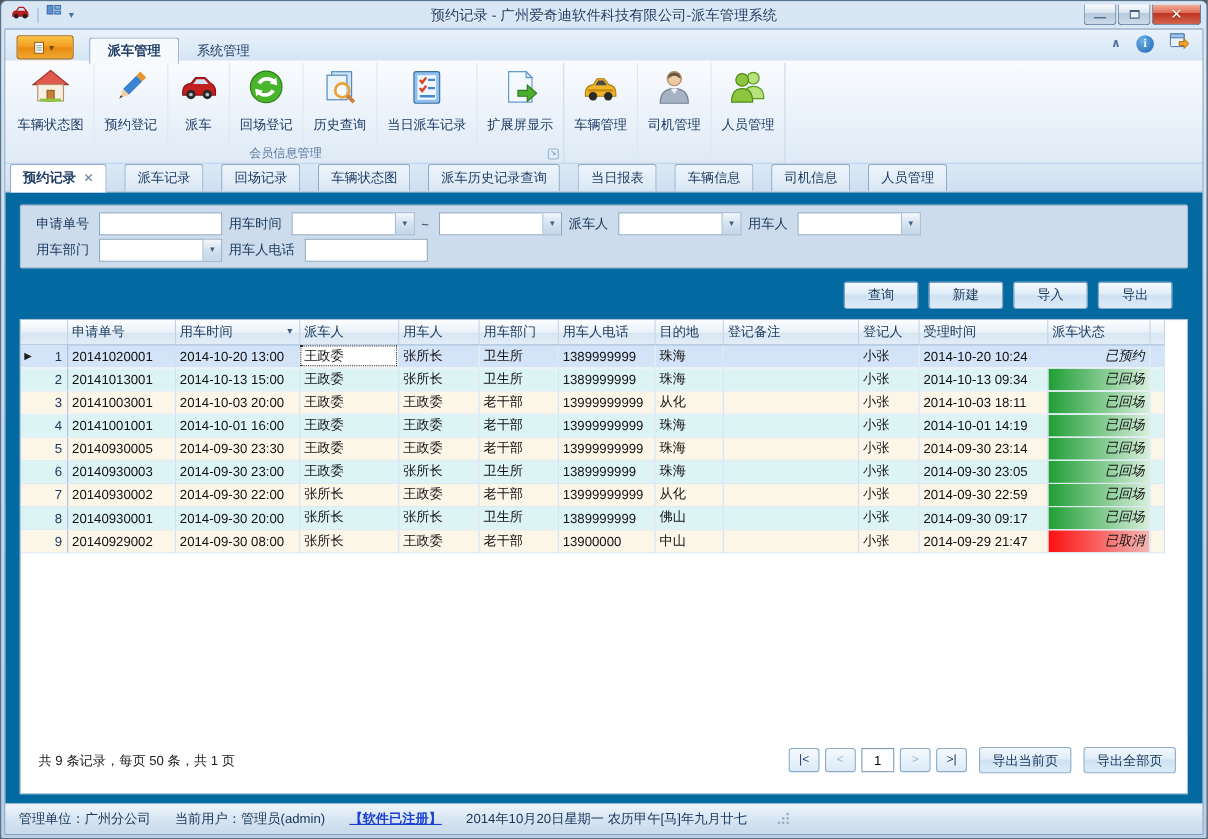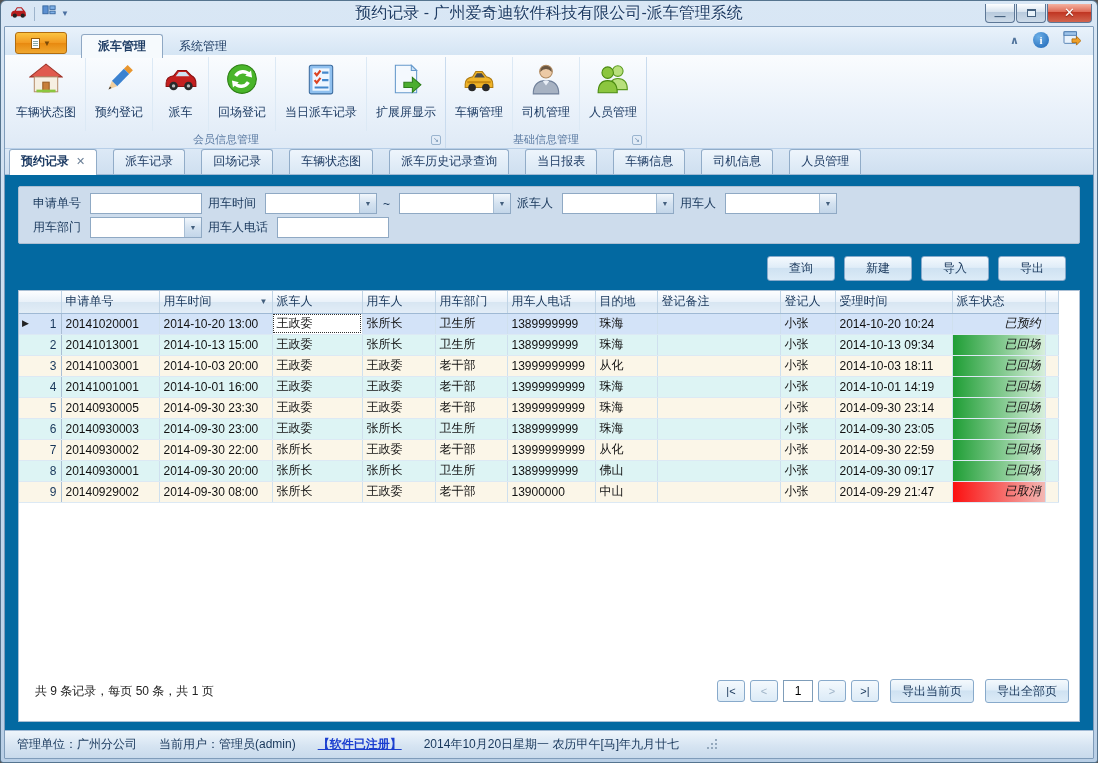--- a/index.html
+++ b/index.html
@@ -8,21 +8,21 @@
     width: 1098px; height: 763px; margin: 0 auto;
     background: linear-gradient(#d9e7f5, #b9cfe6);
     border: 1px solid #55748f; border-radius: 6px 6px 3px 3px;
     padding: 0 3px 3px 3px; overflow: hidden;
   }
   
   .titlebar { height: 25px; display: flex; align-items: center; position: relative; }
   .qat { display: flex; align-items: center; gap: 5px; padding-left: 6px; }
   .qat-sep { width: 1px; height: 14px; background: #9db4cc; margin: 0 2px; }
   .caret { font-size: 8px; color: #4a6fa0; }
-  .title-text { position: absolute; left: 0; right: 0; text-align: center; font-size: 16px; color: #1e3c64; text-shadow: 0 1px 0 #f4f9fe; }
+  .title-text { position: absolute; left: 0; right: 0; text-align: center; font-size: 13px; color: #1e3c64; text-shadow: 0 1px 0 #f4f9fe; }
   .winbtns { margin-left: auto; display: flex; padding-right: 2px; position: relative; z-index: 2; }
   .winbtn { width: 30px; height: 19px; border: 1px solid #5d7796; border-top: none; border-radius: 0 0 4px 4px;
     background: linear-gradient(#fdfeff, #d6e2ee 45%, #b8cadd 46%, #cddbe9); display: flex; align-items: center; justify-content: center;
     margin-left: 1px; cursor: default; }
   .winbtn .g { color: #44607e; font-size: 11px; font-weight: bold; line-height: 1; }
   .winbtn.min .g { margin-top: 6px; }
   .winbtn.close { width: 45px; background: linear-gradient(#f5b2a0, #dd6753 45%, #c03522 46%, #d2654f); }
   .winbtn.close .g { color: #fff; font-size: 13px; text-shadow: 0 1px 1px #802010; margin-top: -1px; }
   .maxglyph { width: 9px; height: 8px; border: 1px solid #44607e; border-top-width: 2px; background: #e8f2fa; }
   
@@ -205,20 +205,29 @@
                   <circle cx="16" cy="16" r="13.5" fill="#49b52a" stroke="#2c7d14"></circle>
                   <path d="M10 13 A8 8 0 0 1 23 12" stroke="#fff" stroke-width="3.2" fill="none"></path>
                   <path d="M24.5 8 l1 6.5 -6.5-1.5 z" fill="#fff"></path>
                   <path d="M22 19 A8 8 0 0 1 9 20" stroke="#fff" stroke-width="3.2" fill="none"></path>
                   <path d="M7.5 24 l-1-6.5 6.5 1.5 z" fill="#fff"></path>
                 </svg></span>
               <span class="lbl">回场登记</span>
             </div>
             <div class="rbtn">
               <span class="ico"><svg viewBox="0 0 32 32">
+                  <rect x="9" y="3" width="17" height="21" fill="#cfe4f7" stroke="#5588bb"></rect>
+                  <rect x="5" y="6" width="17" height="21" fill="#eaf4fd" stroke="#5588bb"></rect>
+                  <circle cx="18" cy="19" r="6" fill="rgba(255,255,255,.5)" stroke="#e8a33d" stroke-width="2.4"></circle>
+                  <line x1="22.5" y1="23.5" x2="28" y2="29" stroke="#c87f3a" stroke-width="3.2"></line>
+                </svg></span>
+              <span class="lbl">历史查询</span>
+            </div>
+            <div class="rbtn">
+              <span class="ico"><svg viewBox="0 0 32 32">
                   <rect x="5" y="3" width="22" height="27" rx="2" fill="#8fc0ef" stroke="#3d6da0"></rect>
                   <rect x="8" y="6" width="16" height="21" fill="#eef6ff"></rect>
                   <path d="M10 10 l2 2.5 3.5-4.5" stroke="#d42" stroke-width="2" fill="none"></path>
                   <line x1="17" y1="10" x2="23" y2="10" stroke="#4488cc" stroke-width="2"></line>
                   <path d="M10 17 l2 2.5 3.5-4.5" stroke="#d42" stroke-width="2" fill="none"></path>
                   <line x1="17" y1="17" x2="23" y2="17" stroke="#4488cc" stroke-width="2"></line>
                   <line x1="10" y1="24" x2="23" y2="24" stroke="#4488cc" stroke-width="2"></line>
                 </svg></span>
               <span class="lbl">当日派车记录</span>
             </div>
@@ -259,24 +268,20 @@
             </div>
             <div class="rbtn">
               <span class="ico"><svg viewBox="0 0 32 32">
                   <circle cx="20.5" cy="8.5" r="5" fill="#b8e07c" stroke="#5a9a1f"></circle>
                   <path d="M12.5 26 Q12.5 15.5 20.5 15.5 Q29.5 15.5 29.5 26 Z" fill="#b8e07c" stroke="#5a9a1f"></path>
                   <circle cx="11" cy="10" r="5.4" fill="#8cc63f" stroke="#4a8a10"></circle>
                   <path d="M2 29 Q2 17.5 11 17.5 Q20 17.5 20 29 Z" fill="#8cc63f" stroke="#4a8a10"></path>
                 </svg></span>
               <span class="lbl">人员管理</span>
             </div>
-          </div>
-          <div class="rgroup-title">
-            <span>基础信息管理</span>
-            <span class="launcher">↘</span>
           </div>
         </div>
       </div>
 
     <div class="doctabs" id="doc-tabs">
         <div class="dtab active">
           <span>预约记录</span>
           <span class="x">✕</span>
         </div>
         <div class="dtab">

